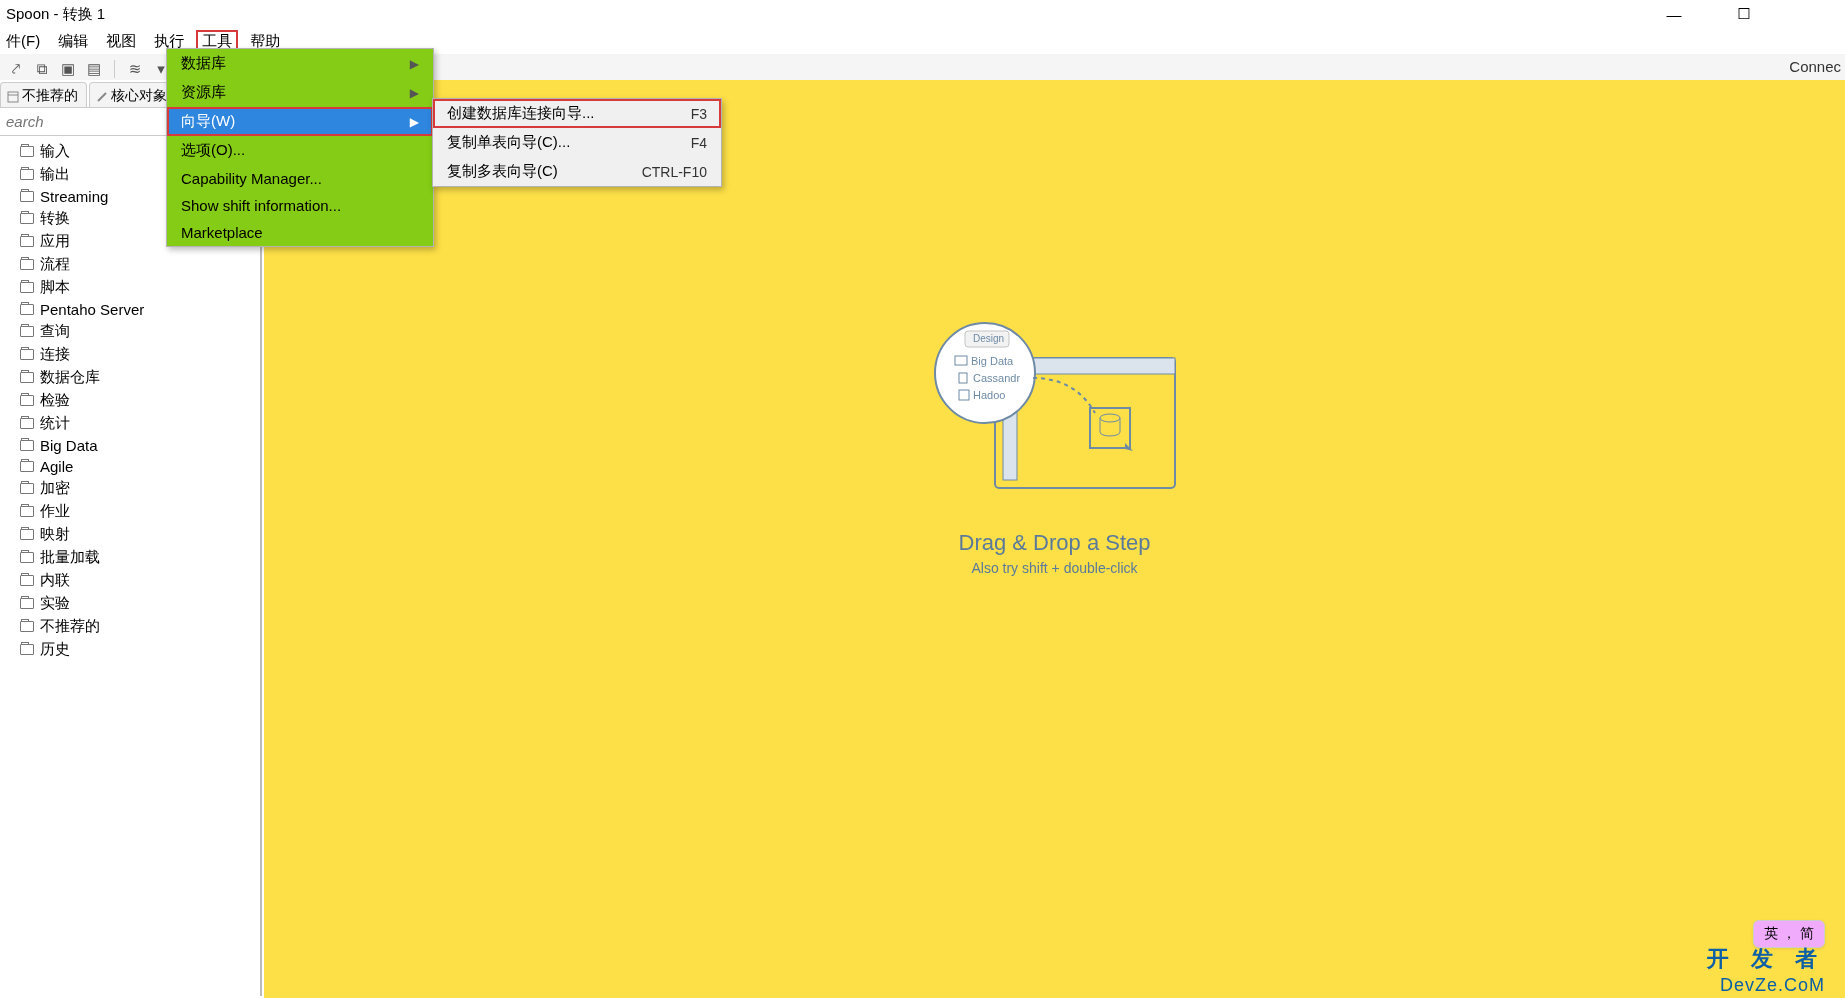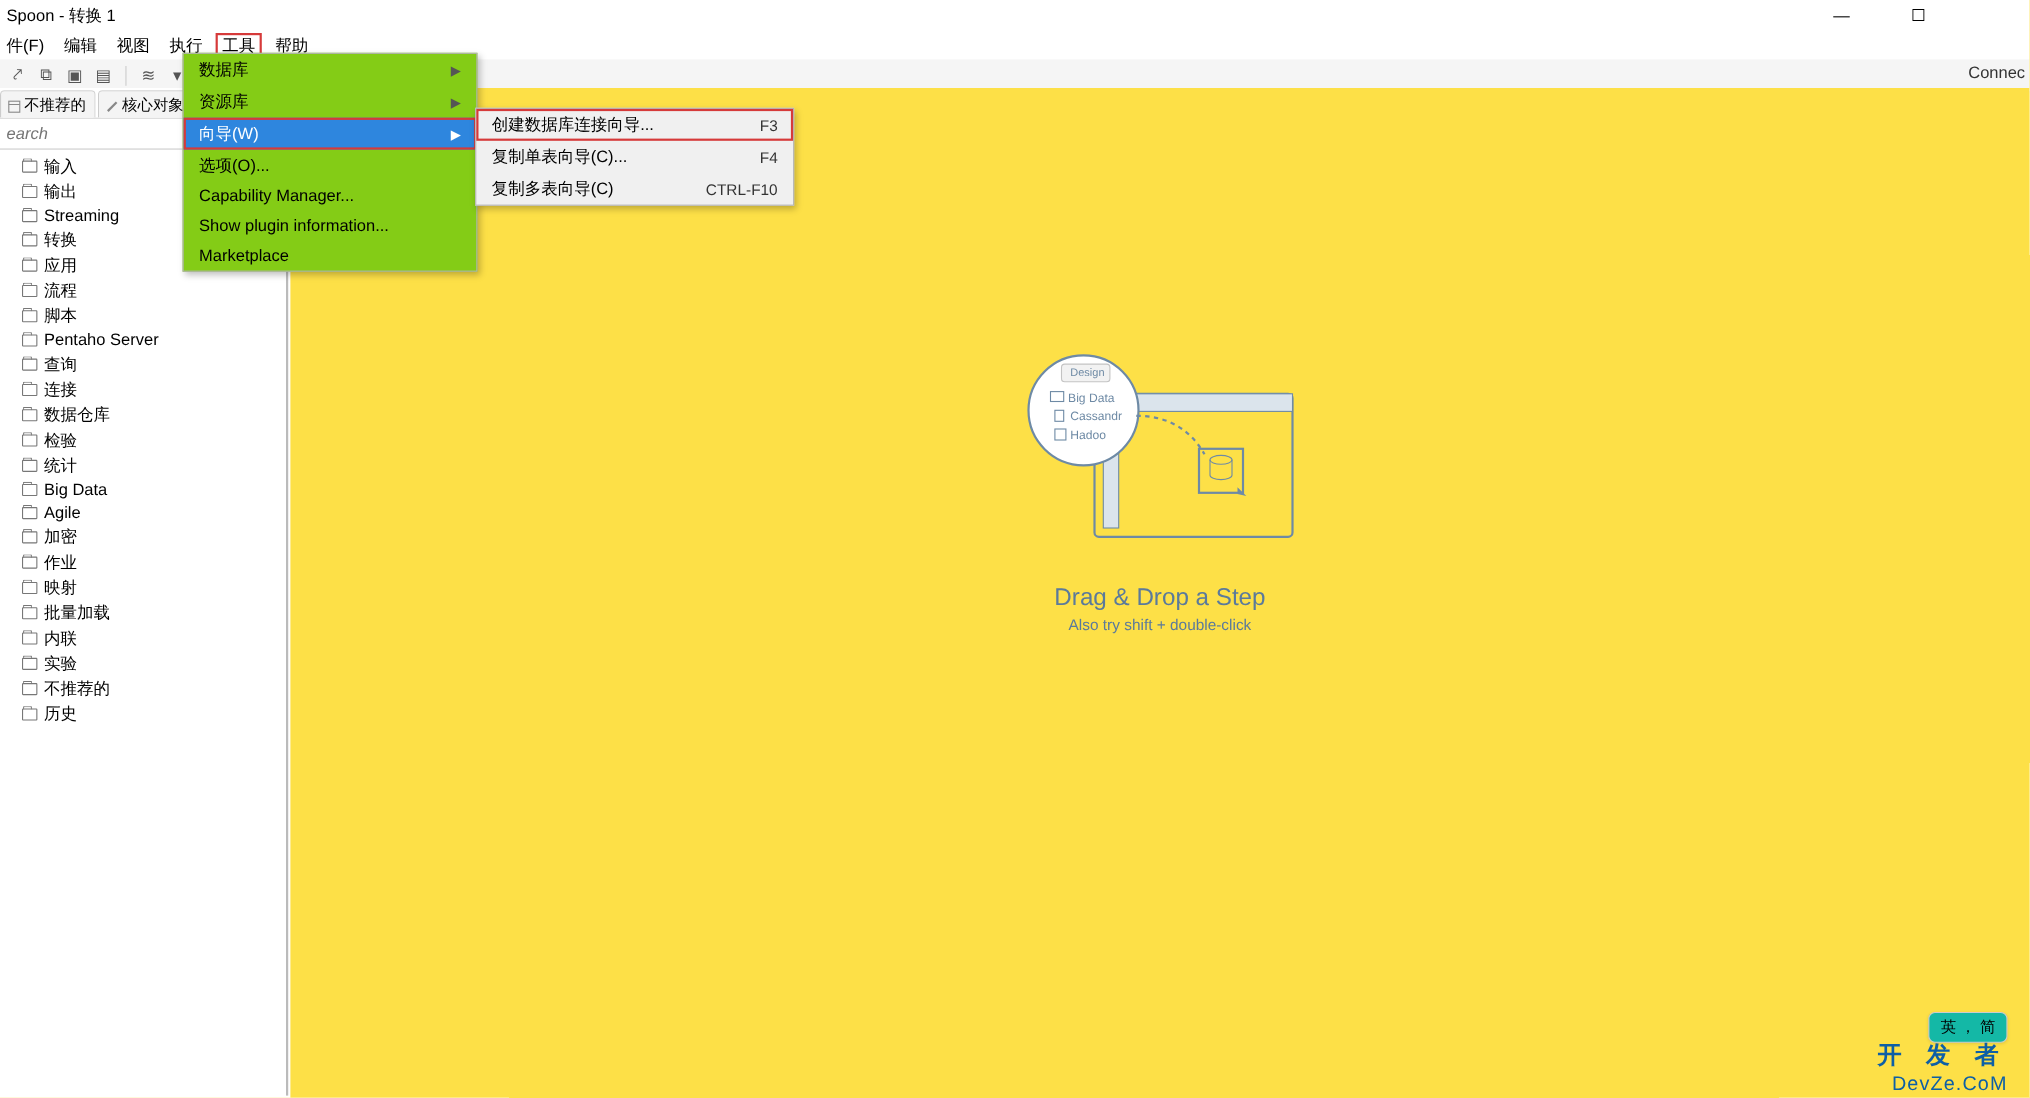--- a/index.html
+++ b/index.html
@@ -37,21 +37,21 @@
 .dropdown2 { position:absolute; left:432px; top:98px; width:290px; background:#f0f0f0; border:1px solid #b3b3b3; box-shadow:2px 3px 6px rgba(0,0,0,0.25); }
 .dropdown2 .dd2-item { padding:5px 14px; font-size:15px; display:flex; justify-content:space-between; align-items:center; cursor:pointer; }
 .dropdown2 .dd2-item.hot { border:2px solid #d63a3a; padding:3px 12px; }
 .dropdown2 .dd2-item .shortcut { color:#333; font-size:14px; }
 
 .canvas { position:absolute; left:264px; top:80px; right:0; bottom:0; background:#fde047; }
 .placeholder { position:absolute; left:50%; top:40%; transform:translate(-50%,-50%); text-align:center; }
 .placeholder .line1 { color:#5b7a9b; font-size:22px; margin-top:12px; }
 .placeholder .line2 { color:#5b7a9b; font-size:14px; margin-top:4px; }
 
-.ime-pill { position:absolute; right:20px; bottom:50px; border:1px solid #ccc; border-radius:6px; padding:4px 10px; font-size:14px; background:#14b8a6; box-shadow:0 1px 3px rgba(0,0,0,0.1); }
+.ime-pill { position:absolute; right:20px; bottom:50px; border:1px solid #ccc; border-radius:6px; padding:4px 10px; font-size:14px; background:#f0abfc; box-shadow:0 1px 3px rgba(0,0,0,0.1); }
 .watermark1 { position:absolute; right:20px; bottom:24px; font-size:22px; color:#0d5fa6; letter-spacing:8px; font-weight:bold;margin-top:12px; }
 .watermark2 { position:absolute; right:20px; bottom:2px; font-size:18px; color:#0d5fa6; letter-spacing:1px; }
 
 .diagram svg { display:block; }
 </style>
 </head>
 <body>
 
 <div class="titlebar">
   <span class="title-text">Spoon - 转换 1</span>
@@ -267,21 +267,21 @@
       <span>向导(W)</span>
       <span class="arrow">▶</span>
     </div>
     <div class="dd-item">
       <span>选项(O)...</span>
     </div>
     <div class="dd-item">
       <span>Capability Manager...</span>
     </div>
     <div class="dd-item">
-      <span>Show plugin information...</span>
+      <span>Show shift information...</span>
     </div>
     <div class="dd-item">
       <span>Marketplace</span>
     </div>
   </div>
 
 <div class="dropdown2" id="dd2">
     <div class="dd2-item hot">
       <span>创建数据库连接向导...</span>
       <span class="shortcut">F3</span>

